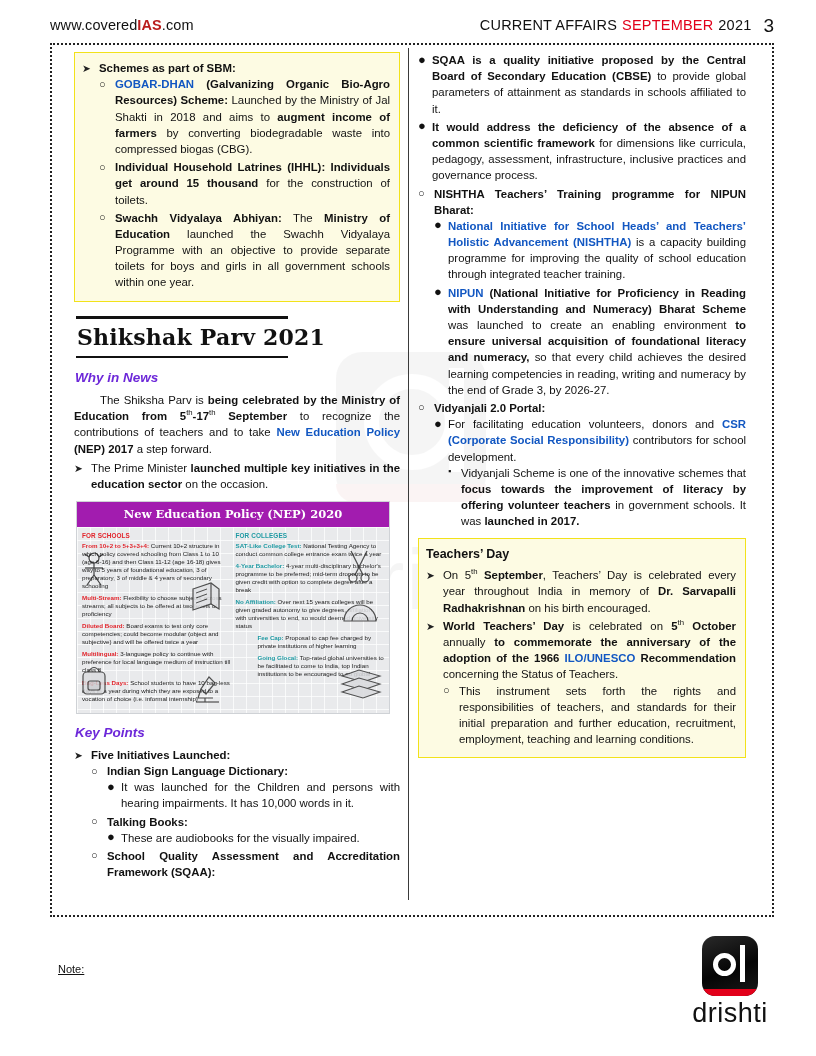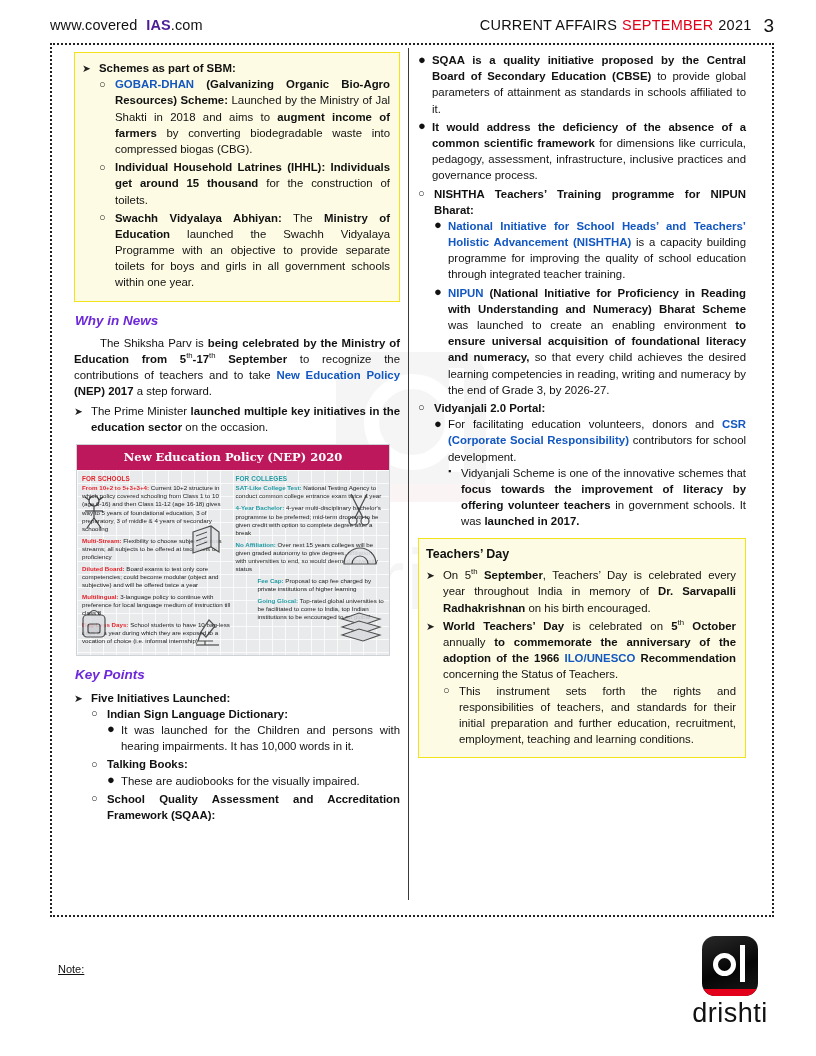--- a/index.html
+++ b/index.html
@@ -13,21 +13,21 @@
     color: #111;
   }
 
   
   .page-header {
     position: absolute; top: 14px; left: 50px; right: 42px;
     height: 22px;
     display: flex; align-items: baseline; justify-content: space-between;
   }
   .site-url { font-size: 14.5px; letter-spacing: .1px; color:#111; white-space:nowrap;}
-  .site-url .red { color:#4c1d95; font-weight:bold;margin-left:9px; }
+  .site-url .red { color:#b91c1c; font-weight:bold; }
   .header-right { display:flex; align-items:center; gap:5px; white-space:nowrap; }
   .ca-label { font-size: 14.5px; color:#111; letter-spacing:.2px;}
   .ca-month { font-size: 14.5px; color:#e2001a; letter-spacing:.2px;}
   .ca-year { font-size: 14.5px; color:#111; letter-spacing:.2px;}
   .page-num { font-size: 19px; color:#111; margin-left: 7px; position:relative; top:1px;}
 
   
   .page-frame {
     position:absolute;
     left: 50px; top: 43px; right: 42px; bottom: 139px;
@@ -114,21 +114,21 @@
   }
   .para-indent { text-indent: 26px; text-align: justify; display:block; margin-bottom:3px;}
 
   
   .nep {
     position: relative; width: 314px; margin: 9px 0 0 2px;
     background: #e9eaec; border: 1px solid #cfd2d6;
     overflow: hidden;
   }
   .nep-title {
-    background:#be185d; color:#ffffff; text-align:center;
+    background:#a21caf; color:#ffffff; text-align:center;
     font-family:"DejaVu Serif", serif; font-weight:bold;
     font-size: 11.5px; padding: 4px 0 5px;
   }
   .nep-grid { position:relative; }
   .nep-grid:before{
     content:""; position:absolute; inset:0;
     background-image:
       repeating-linear-gradient(to right, rgba(255,255,255,.75) 0 1px, transparent 1px 13px),
       repeating-linear-gradient(to bottom, rgba(255,255,255,.75) 0 1px, transparent 1px 13px);
     pointer-events:none;
@@ -212,20 +212,25 @@
           </li>
           <li class="item">
             <span class="bt">○</span>
             <span class="txt"><b>Swachh Vidyalaya Abhiyan:</b><span> The </span><b>Ministry of Education</b><span> launched the Swachh Vidyalaya Programme with an objective to provide separate toilets for boys and girls in all government schools within one year.</span></span>
           </li>
         </ul>
       </li>
     </ul>
   </div>
 
+  <div class="sec-title-wrap">
+    <div class="sec-rule-top"></div>
+    <div class="sec-title">Shikshak Parv 2021</div>
+    <div class="sec-rule-bot"></div>
+  </div>
 
   <div class="sub-head">Why in News</div>
 
   <span class="para-indent"><span>The Shiksha Parv is </span><b>being celebrated by the Ministry of Education from  5</b><sup>th</sup><b>-17</b><sup>th</sup><b> September</b><span> to recognize the contributions of teachers and to take </span><span class="blue">New Education Policy</span><b> (NEP) 2017</b><span> a step forward.</span></span>
 
   <ul class="lv lv1">
     <li class="item">
       <span class="bt">➤</span>
       <span class="txt"><span>The Prime Minister </span><b>launched multiple key initiatives in the education sector</b><span> on the occasion.</span></span>
     </li>

